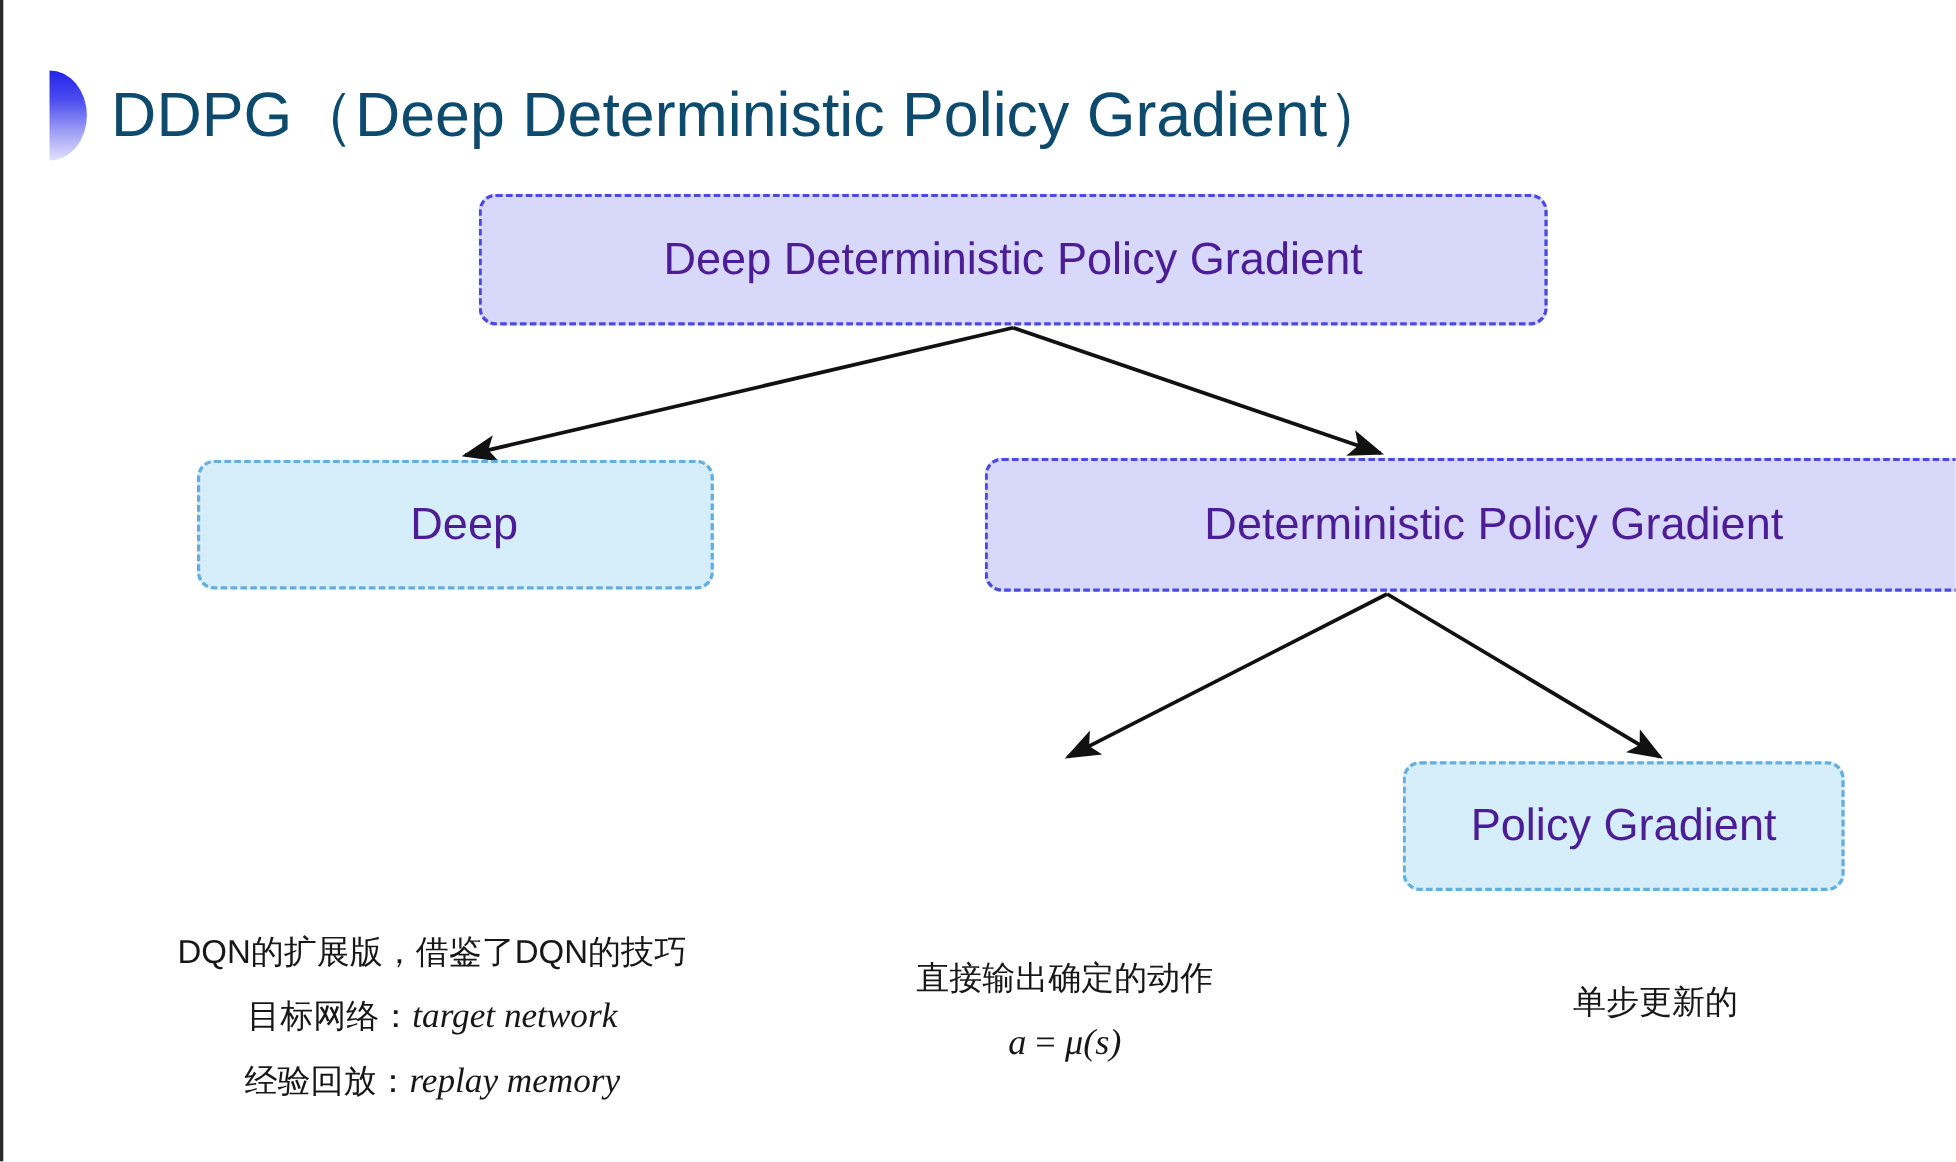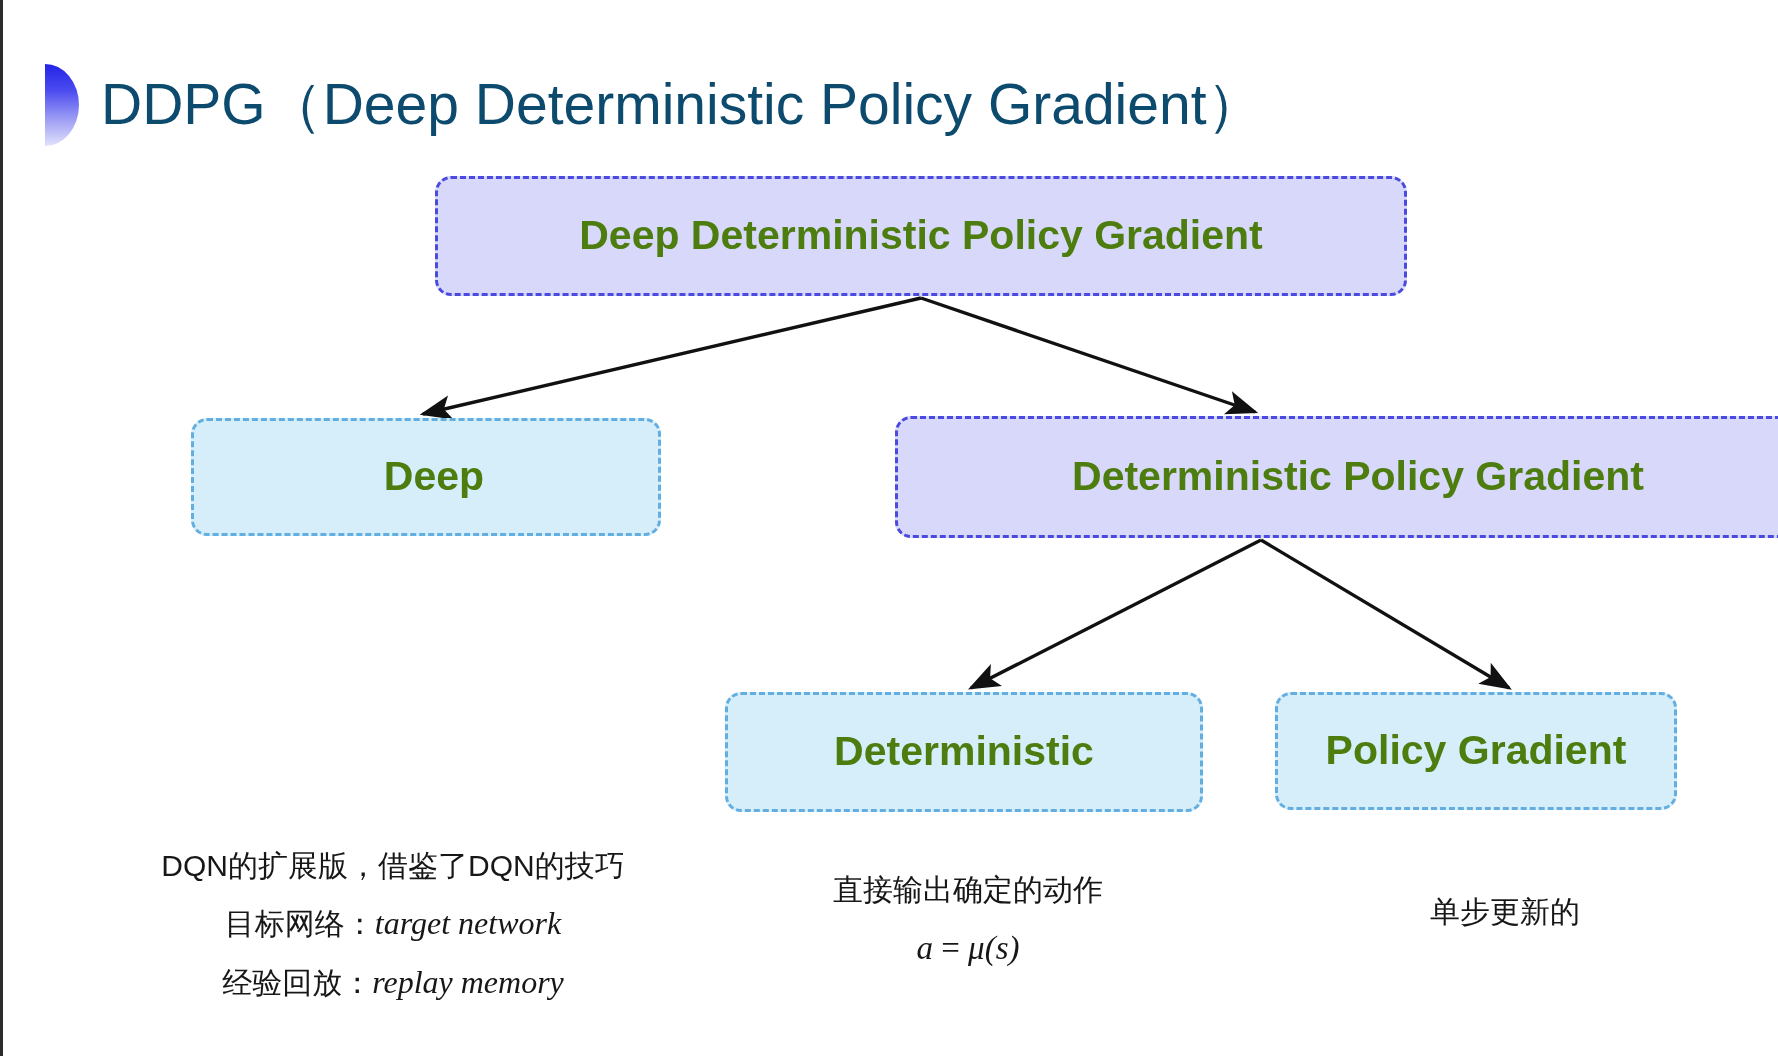--- a/index.html
+++ b/index.html
@@ -59,38 +59,38 @@
   .node {
     position: absolute;
     box-sizing: border-box;
     display: flex;
     align-items: center;
     justify-content: center;
     border-radius: 16px;
     text-align: center;
   }
   .node-label {
-    color: #4d7c0f;
+    color: #4c1d95;
     line-height: 1.1;
-    font-weight: 700;
+    font-weight: 400;
     white-space: nowrap;
   }
   .purple {
     background: #d8d8fa;
     border: 3px dashed #4a4ae0;
   }
   .blue {
     background: #d6eefa;
     border: 3px dashed #62aee0;
   }
 
   #node-root   { left: 432px; top: 176px;  width: 972px; height: 120px; }
   #node-root .node-label { font-size: 41px; }
 
-  #node-deep   { left: 188px; top: 418px;  width: 470px; height: 118px; padding-left: 16px; }
+  #node-deep   { left: 176px; top: 418px;  width: 470px; height: 118px; padding-left: 16px; }
   #node-deep .node-label { font-size: 41px; }
 
   #node-dpg    { left: 892px; top: 416px;  width: 926px; height: 122px; justify-content: center; }
   #node-dpg .node-label { font-size: 41px; }
 
   #node-det    { left: 722px; top: 692px;  width: 478px; height: 120px; }
   #node-det .node-label { font-size: 41px; }
 
   #node-pg     { left: 1272px; top: 692px; width: 402px; height: 118px; }
   #node-pg .node-label { font-size: 41px; }
@@ -151,23 +151,20 @@
   </div>
 
   <div class="node blue" id="node-deep">
     <span class="node-label">Deep</span>
   </div>
 
   <div class="node purple" id="node-dpg">
     <span class="node-label">Deterministic Policy Gradient</span>
   </div>
 
-  <div class="node blue" id="node-det">
-    <span class="node-label">Deterministic</span>
-  </div>
 
   <div class="node blue" id="node-pg">
     <span class="node-label">Policy Gradient</span>
   </div>
 
   <div class="caption" id="caption-det">
     <div>直接输出确定的动作</div>
     <div class="formula">
       <span>a</span><span class="op"> = </span><span>μ(s)</span>
     </div>

